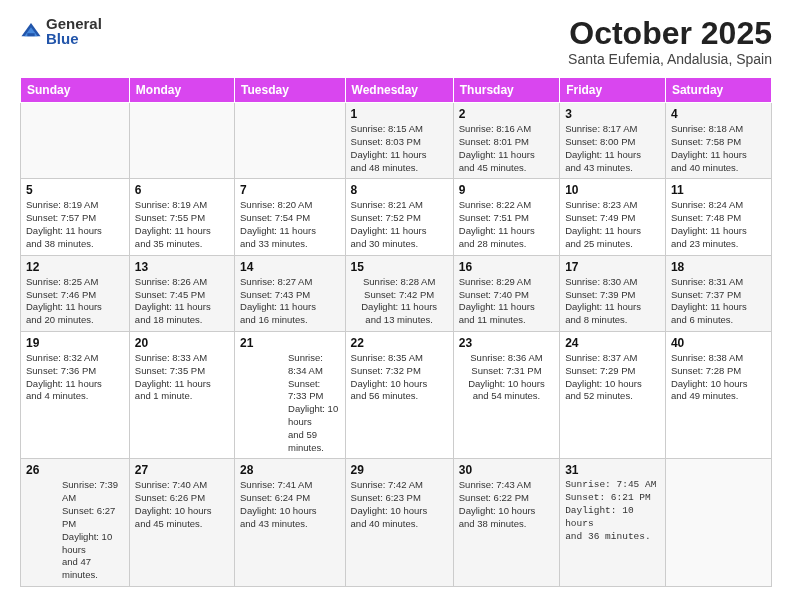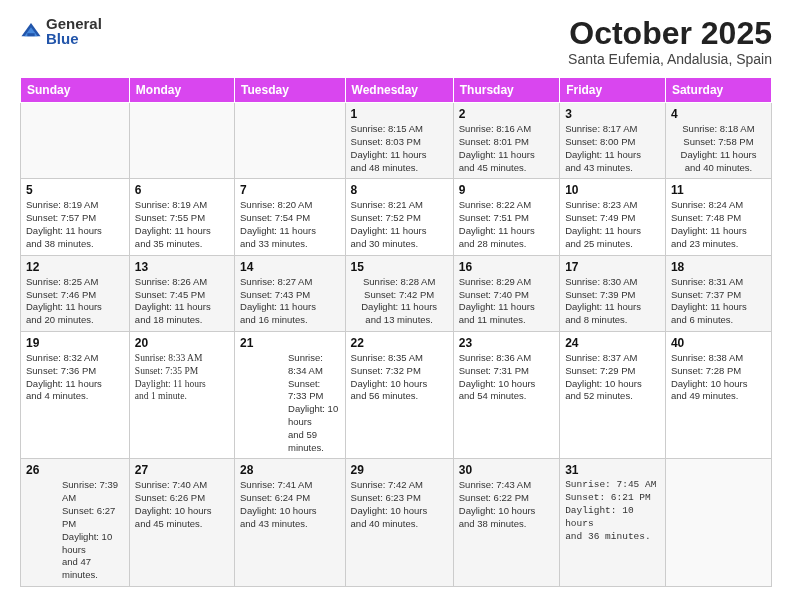--- a/index.html
+++ b/index.html
@@ -162,21 +162,21 @@
           </td>
           <td>
             <span class="day-num">3</span>
             <div class="day-info" style="white-space: pre-line;">Sunrise: 8:17 AM
 Sunset: 8:00 PM
 Daylight: 11 hours
 and 43 minutes.</div>
           </td>
           <td>
             <span class="day-num">4</span>
-            <div class="day-info" style="white-space: pre-line; text-align: center;">Sunrise: 8:18 AM
+            <div class="day-info" style="white-space: pre-line;">Sunrise: 8:18 AM
 Sunset: 7:58 PM
 Daylight: 11 hours
 and 40 minutes.</div>
           </td>
         </tr>
         <tr>
           <td>
             <span class="day-num">5</span>
             <div class="day-info" style="white-space: pre-line;">Sunrise: 8:19 AM
 Sunset: 7:57 PM
@@ -280,42 +280,42 @@
         <tr>
           <td>
             <span class="day-num">19</span>
             <div class="day-info" style="white-space: pre-line;">Sunrise: 8:32 AM
 Sunset: 7:36 PM
 Daylight: 11 hours
 and 4 minutes.</div>
           </td>
           <td>
             <span class="day-num">20</span>
-            <div class="day-info" style="white-space: pre-line; font-family: Liberation Serif, serif;">Sunrise: 8:33 AM
+            <div class="day-info" style="white-space: pre-line;">Sunrise: 8:33 AM
 Sunset: 7:35 PM
 Daylight: 11 hours
 and 1 minute.</div>
           </td>
           <td>
             <span class="day-num">21</span>
             <div class="day-info" style="white-space: pre-line; margin-left: 48px;">Sunrise: 8:34 AM
 Sunset: 7:33 PM
 Daylight: 10 hours
 and 59 minutes.</div>
           </td>
           <td>
             <span class="day-num">22</span>
             <div class="day-info" style="white-space: pre-line;">Sunrise: 8:35 AM
 Sunset: 7:32 PM
 Daylight: 10 hours
 and 56 minutes.</div>
           </td>
           <td>
             <span class="day-num">23</span>
-            <div class="day-info" style="white-space: pre-line;">Sunrise: 8:36 AM
+            <div class="day-info" style="white-space: pre-line; text-align: center;">Sunrise: 8:36 AM
 Sunset: 7:31 PM
 Daylight: 10 hours
 and 54 minutes.</div>
           </td>
           <td>
             <span class="day-num">24</span>
             <div class="day-info" style="white-space: pre-line;">Sunrise: 8:37 AM
 Sunset: 7:29 PM
 Daylight: 10 hours
 and 52 minutes.</div>

